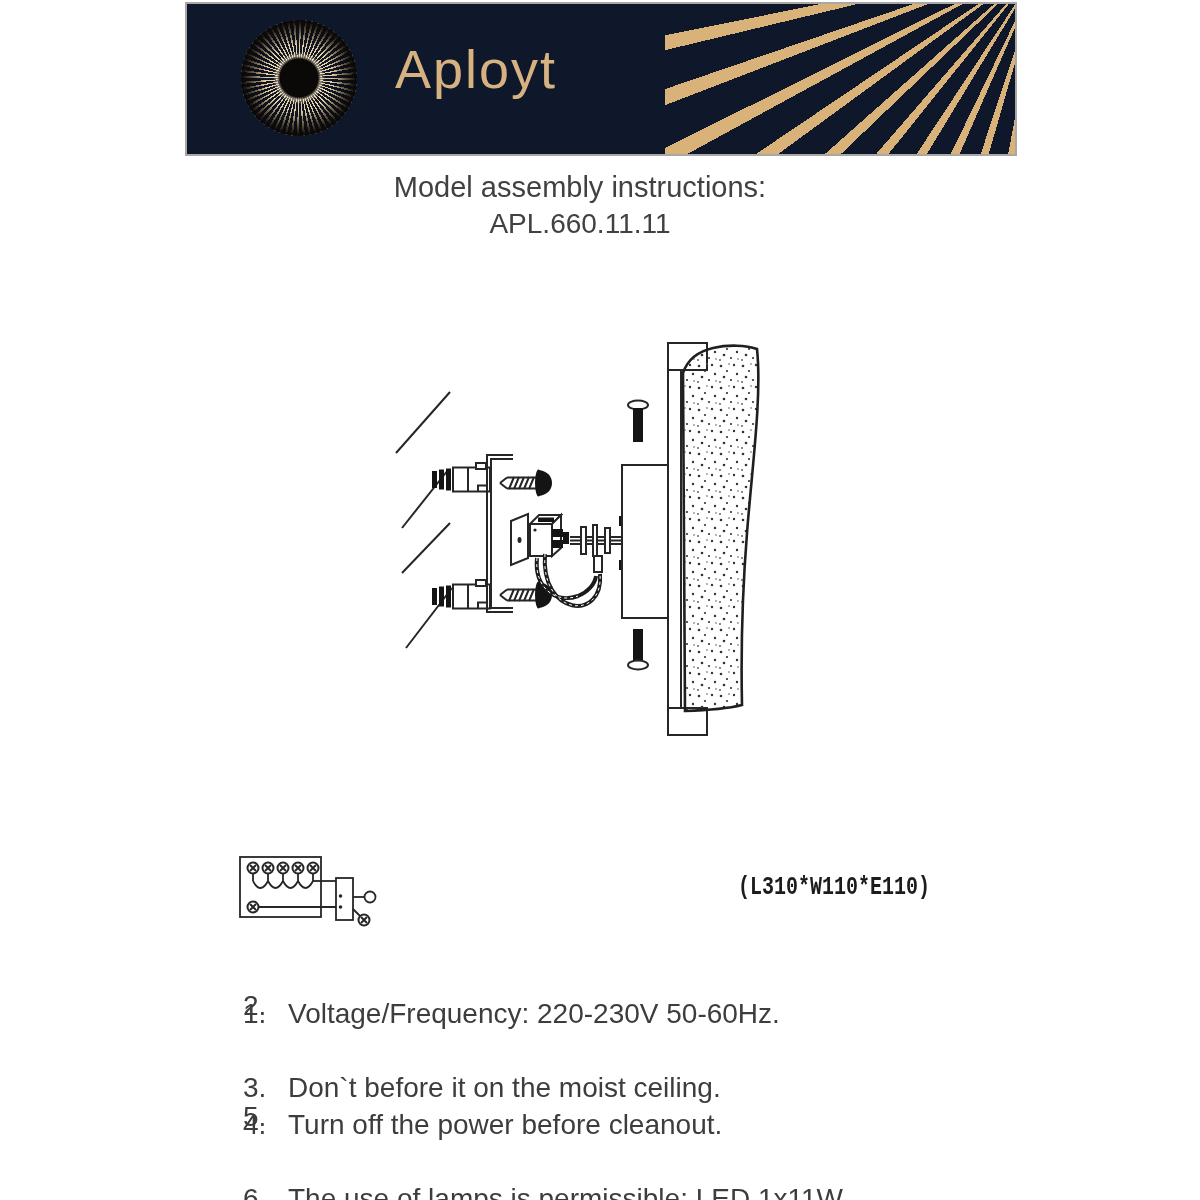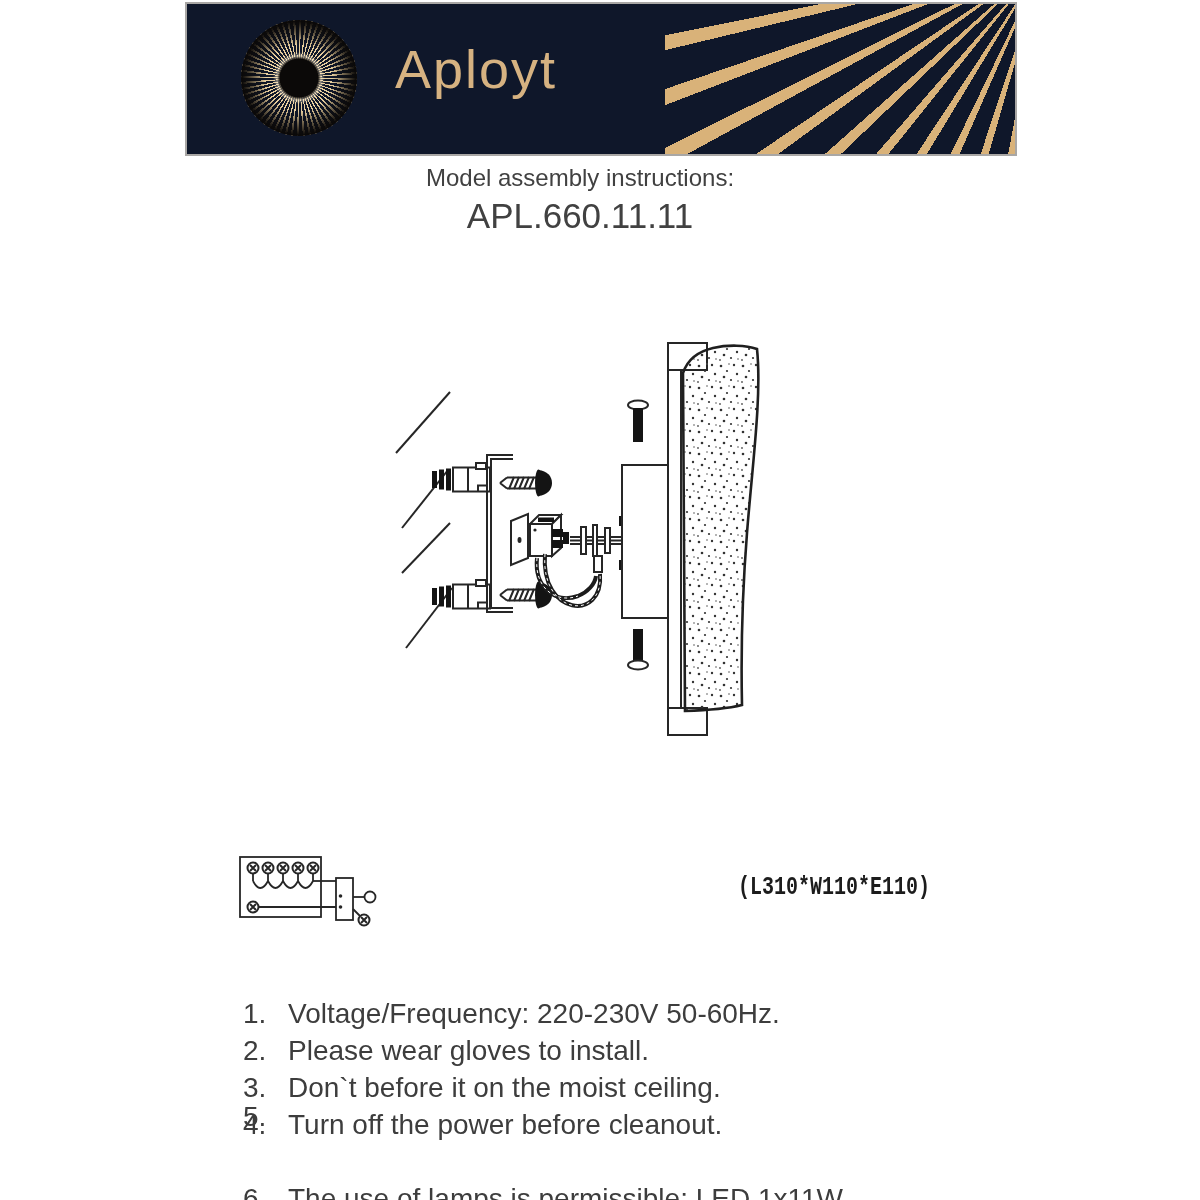--- a/index.html
+++ b/index.html
@@ -15,22 +15,22 @@
             background:radial-gradient(circle at 50% 50%, #0b0908 0 19px, rgba(255,240,210,0.55) 22px,
                       rgba(11,9,8,0) 26px 33px, rgba(11,9,8,0.55) 45px, #0b0908 57px);}
   .brand-text{position:absolute;left:208px;top:34px;font-size:54px;letter-spacing:2px;
             color:#d6b281;font-weight:400;}
   .rays{position:absolute;right:-30px;top:-45px;width:380px;height:240px;
             background:repeating-conic-gradient(from 181deg at 100% 0%, #d9b279 0deg 2.15deg,
                       rgba(11,9,8,0) 2.15deg 7.55deg);}
 
   
   .title-block{position:absolute;left:20px;top:164px;width:1120px;text-align:center;}
-  .title-line1{font-size:24px;color:#414141;}
-  .title-line2{font-size:35px;color:#414141;margin-top:4px;}
+  .title-line1{font-size:29px;color:#414141;margin-top:7px;}
+  .title-line2{font-size:28px;color:#414141;margin-top:4px;}
 
   
   .assembly-svg{position:absolute;left:388px;top:318px;}
   .wiring-svg{position:absolute;left:236px;top:851px;}
   svg .ln{stroke:#262626;stroke-width:2;fill:none;}
   svg .fillw{fill:#ffffff;}
   svg .dark{fill:#141414;stroke:none;}
 
   
   .dim-label{position:absolute;left:738px;top:873px;font-family:"Liberation Mono",monospace;
@@ -192,21 +192,20 @@
 
   <div class="dim-label">(L310*W110*E110)</div>
 
   <div class="instructions">
     <div class="ins-row">
       <span class="ins-num">1.</span>
       <span class="ins-text">Voltage/Frequency: 220-230V 50-60Hz.</span>
     </div>
     <div class="ins-row">
       <span class="ins-num">2.</span>
-      <span class="ins-text">Please wear gloves to install.</span>
     </div>
     <div class="ins-row">
       <span class="ins-num">3.</span>
       <span class="ins-text">Don`t before it on the moist ceiling.</span>
     </div>
     <div class="ins-row">
       <span class="ins-num">4.</span>
       <span class="ins-text">Turn off the power before cleanout.</span>
     </div>
     <div class="ins-row">

